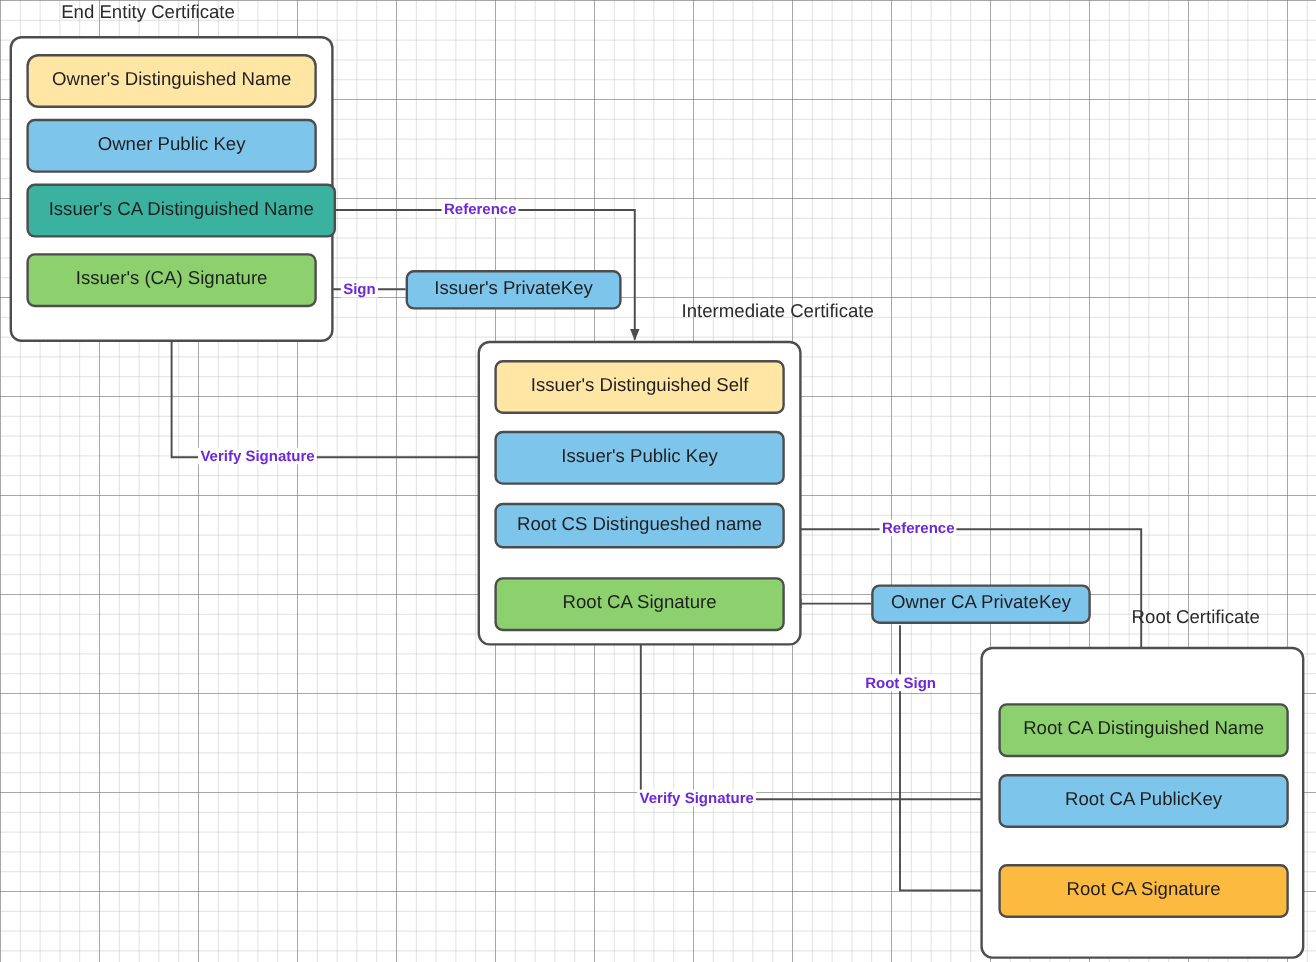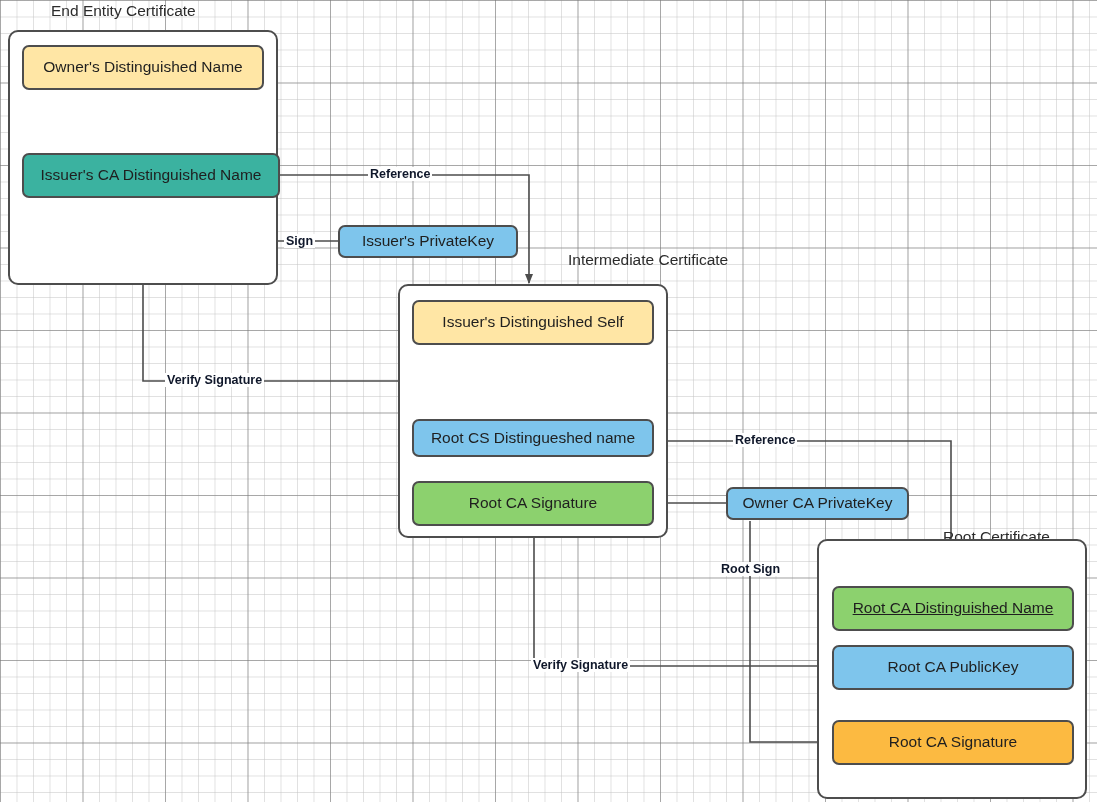--- a/index.html
+++ b/index.html
@@ -60,21 +60,21 @@
     position: absolute;
     font-size: 15.5px;
     color: #2b2b2b;
     font-family: "Liberation Sans", sans-serif;
     white-space: nowrap;
   }
   .edge-label {
     position: absolute;
     font-size: 12.5px;
     font-weight: bold;
-    color: #0f172a;
+    color: #6d28d9;
     background: #ffffff;
     padding: 0 2px;
     white-space: nowrap;
     font-family: "Liberation Sans", sans-serif;
   }
 </style>
 </head>
 <body>
 
 <div id="canvas">
@@ -96,46 +96,49 @@
 
     <path d="M726,503 L659,503" fill="none" stroke="#4d4d4d" stroke-width="1.6" marker-end="url(#arrow)"></path>
 
     <path d="M750,521 L750,742 L827,742" fill="none" stroke="#4d4d4d" stroke-width="1.6" marker-end="url(#arrow)"></path>
 
     <path d="M833,666 L534,666 L534,528" fill="none" stroke="#4d4d4d" stroke-width="1.6" marker-end="url(#arrow)"></path>
   </svg>
 
   <div class="caption" style="left:51px; top:2px;">End Entity Certificate</div>
   <div class="caption" style="left:568px; top:251px;">Intermediate Certificate</div>
-  <div class="caption" style="left:943px; top:506px;margin-top:22px;">Root Certificate</div>
+  <div class="caption" style="left:943px; top:506px;">Root Certificate</div>
 
   <div class="container" style="left:8px; top:30px; width:270px; height:255px;"></div>
 
-  <div class="node" style="left:22px; top:45px; width:242px; height:45px; background:#FFE6A5;">Owner's Distinguished Name</div>
+  <div class="node" style="left:22px; top:45px; width:242px; height:45px; background:#FFE6A5;border-radius:10px;">Owner's Distinguished Name</div>
 
+  <div class="node" style="left:22px; top:99px; width:242px; height:45px; background:#7EC5EC;">Owner Public  Key</div>
 
   <div class="node" style="left:22px; top:153px; width:258px; height:45px; background:#3BB2A0;">Issuer's CA Distinguished Name</div>
 
+  <div class="node" style="left:22px; top:211px; width:242px; height:45px; background:#8CD16E;">Issuer's (CA) Signature</div>
 
   <div class="node" style="left:338px; top:225px; width:180px; height:33px; background:#7EC5EC;">Issuer's PrivateKey</div>
 
   <div class="container" style="left:398px; top:284px; width:270px; height:254px;"></div>
 
   <div class="node" style="left:412px; top:300px; width:242px; height:45px; background:#FFE6A5;">Issuer's Distinguished Self</div>
 
+  <div class="node" style="left:412px; top:359px; width:242px; height:45px; background:#7EC5EC;">Issuer's Public  Key</div>
 
   <div class="node" style="left:412px; top:419px; width:242px; height:38px; background:#7EC5EC;">Root CS Distingueshed name</div>
 
   <div class="node" style="left:412px; top:481px; width:242px; height:45px; background:#8CD16E;">Root CA Signature</div>
 
   <div class="node" style="left:726px; top:487px; width:183px; height:33px; background:#7EC5EC;">Owner CA PrivateKey</div>
 
   <div class="container" style="left:817px; top:539px; width:270px; height:260px;"></div>
 
-  <div class="node" style="left:832px; top:586px; width:242px; height:45px; background:#8CD16E;text-decoration:underline;">Root CA Distinguished Name</div>
+  <div class="node" style="left:832px; top:586px; width:242px; height:45px; background:#8CD16E;">Root CA Distinguished Name</div>
 
   <div class="node" style="left:832px; top:645px; width:242px; height:45px; background:#7EC5EC;text-align:right;">Root CA PublicKey</div>
 
   <div class="node" style="left:832px; top:720px; width:242px; height:45px; background:#FCBA41;">Root CA Signature</div>
 
   <div class="edge-label" style="left:368px; top:167px;">Reference</div>
 
   <div class="edge-label" style="left:284px; top:234px;">Sign</div>
 
   <div class="edge-label" style="left:165px; top:373px;">Verify Signature</div>

